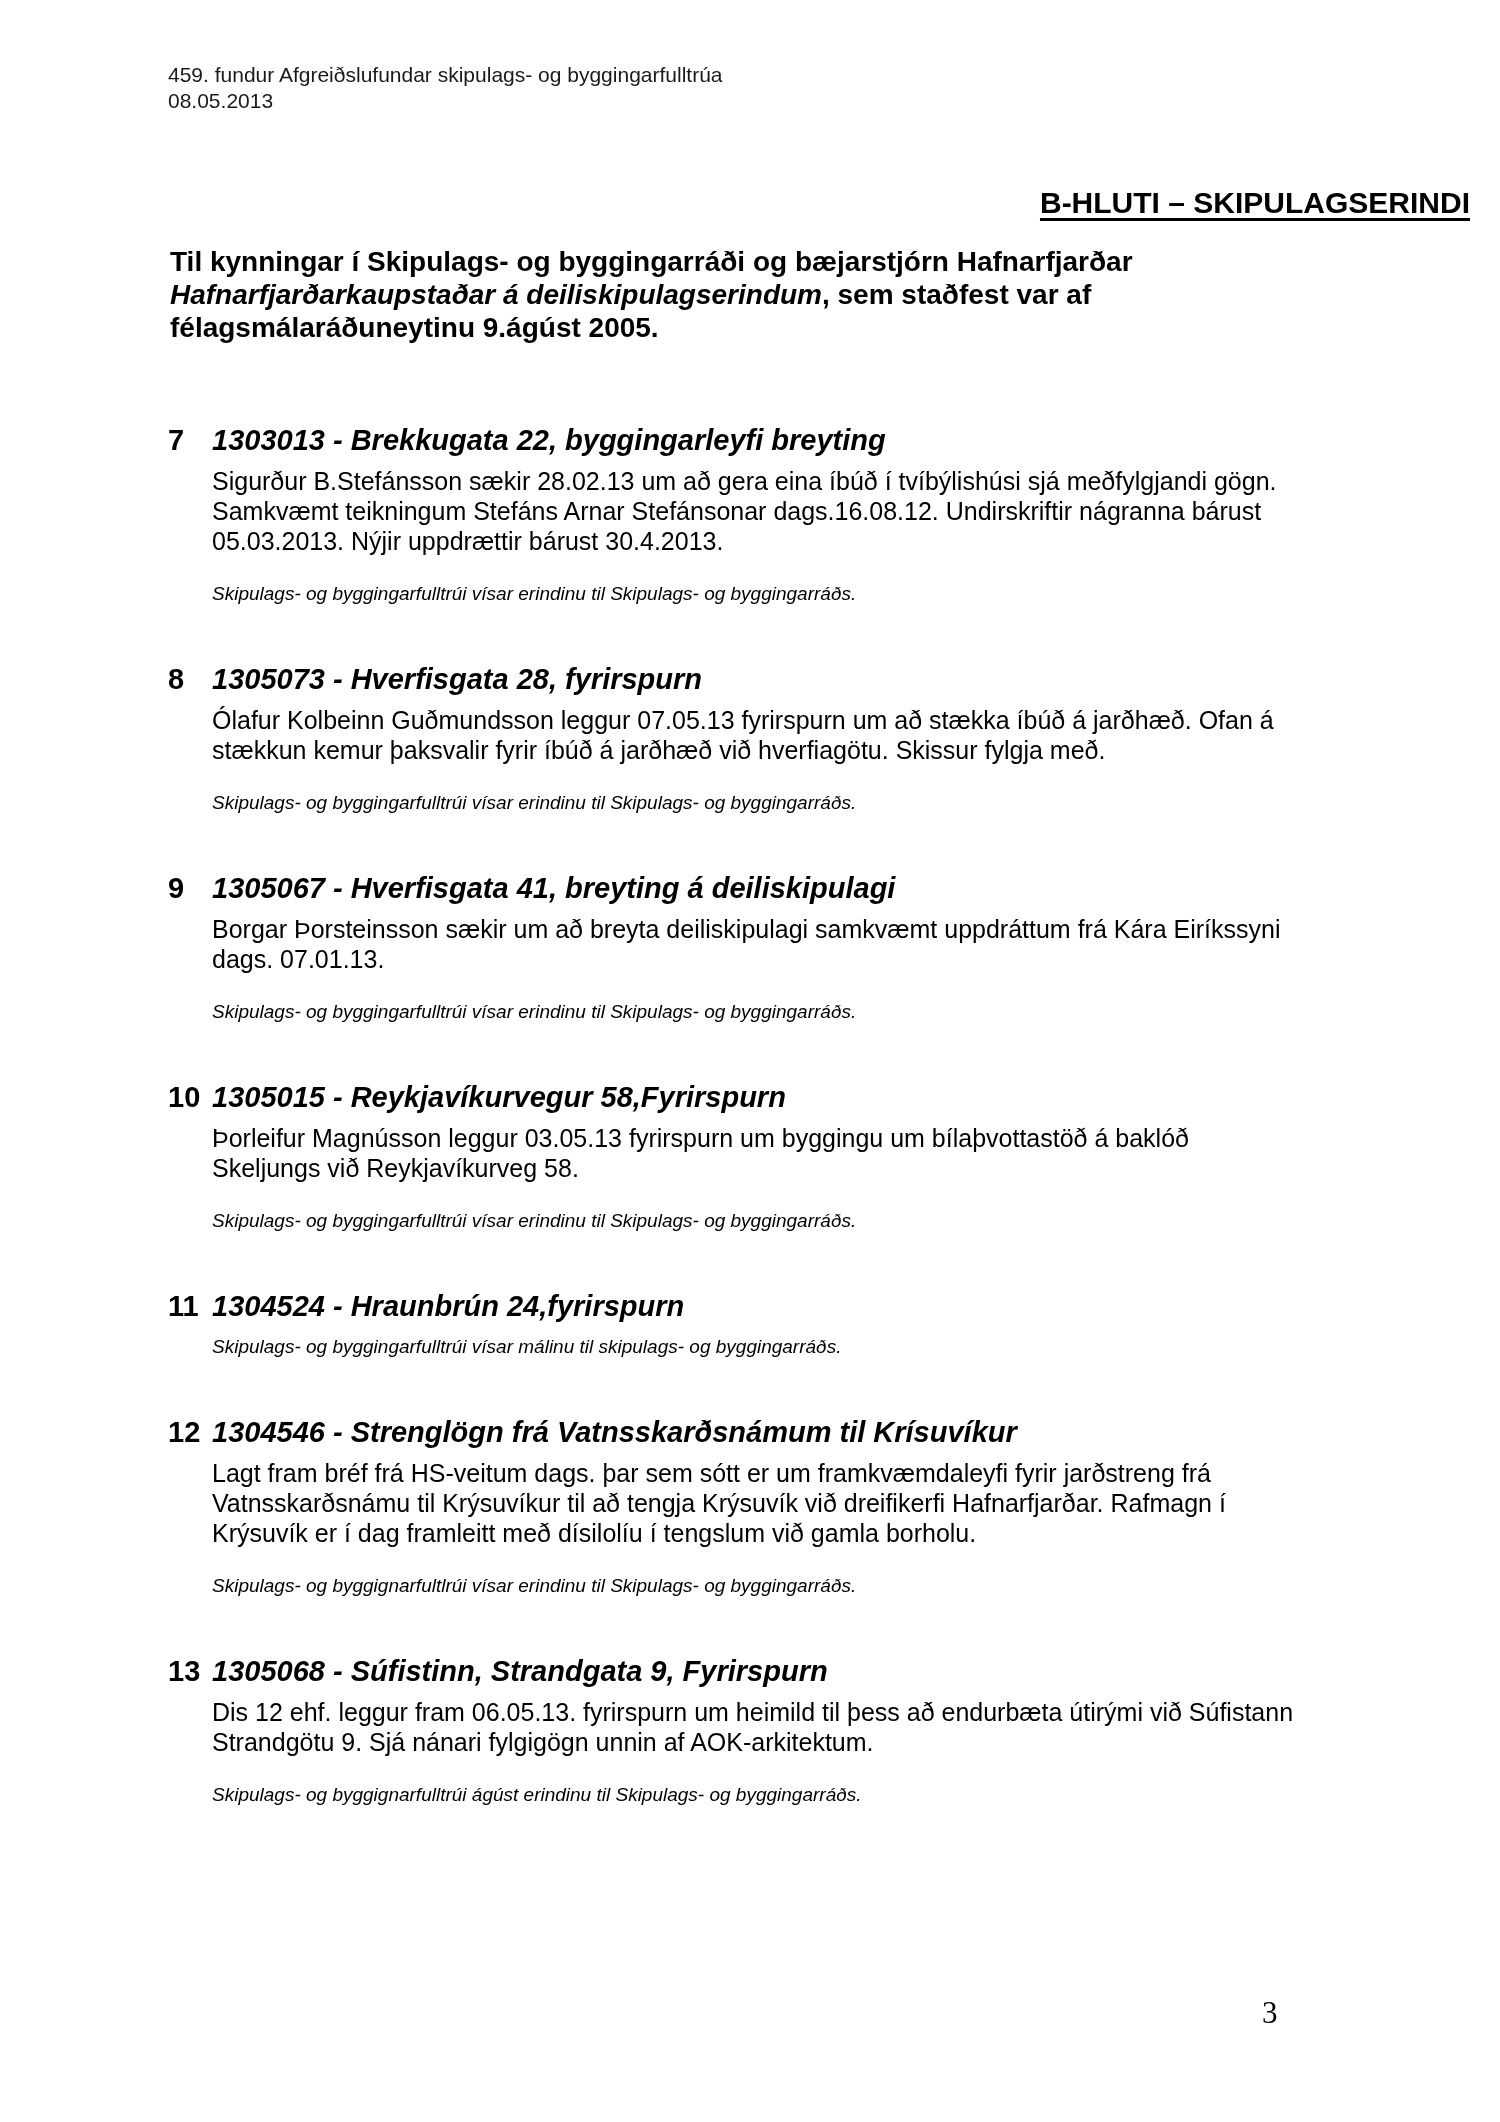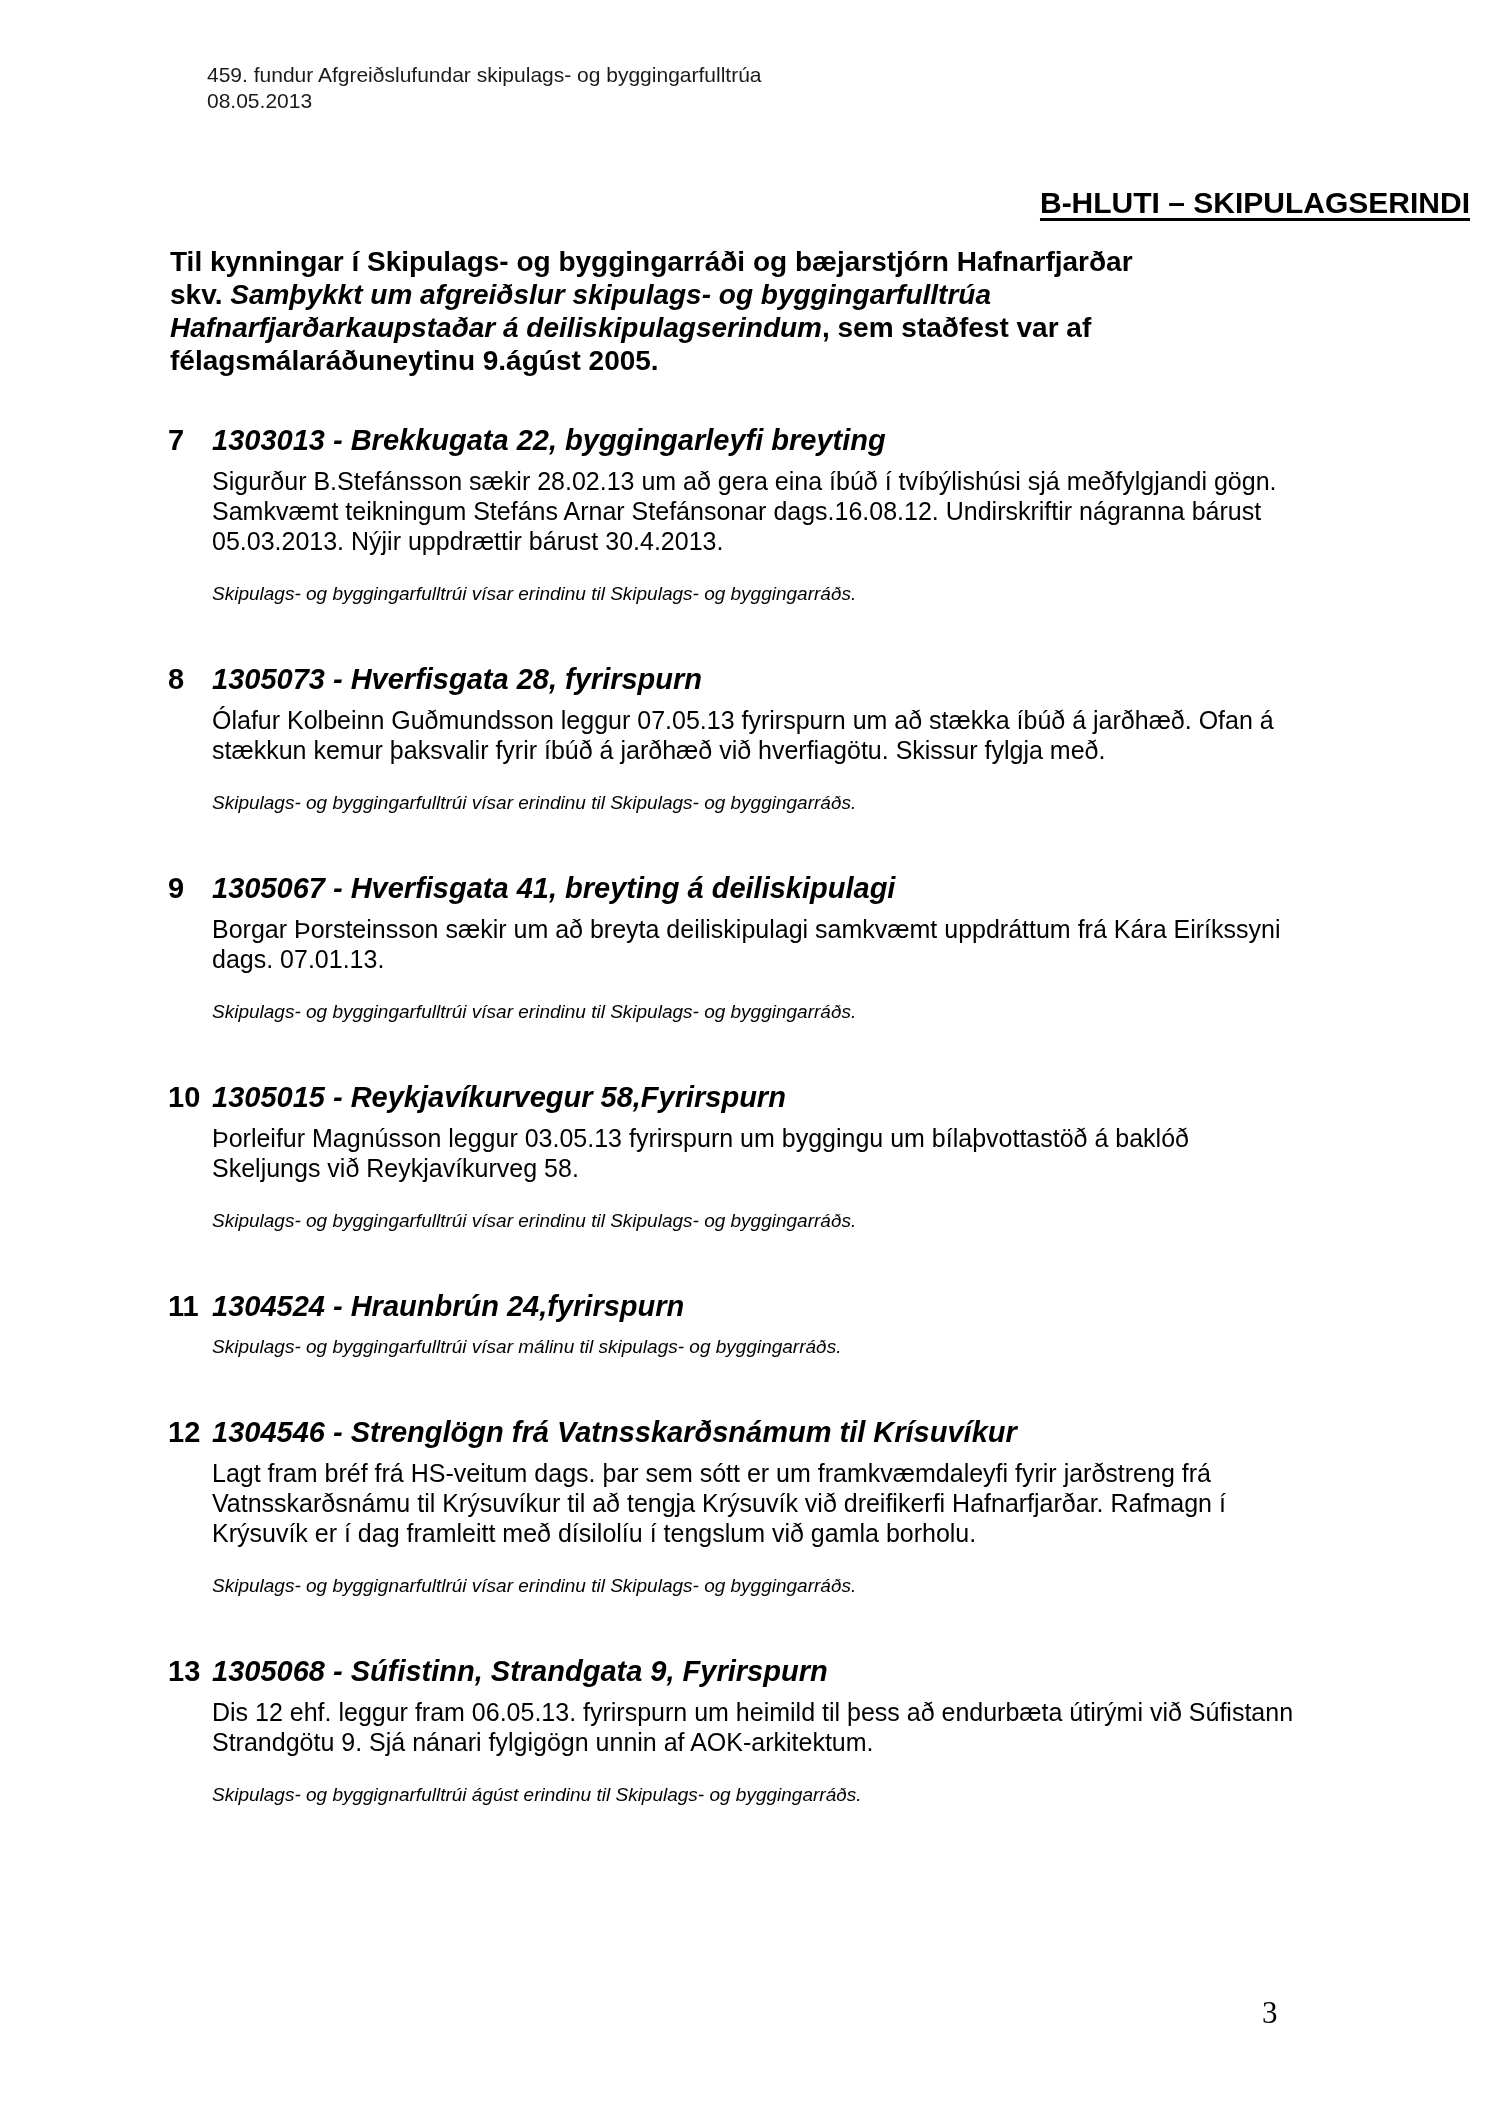--- a/index.html
+++ b/index.html
@@ -16,21 +16,20 @@
     font-family: "Liberation Sans", "DejaVu Sans", sans-serif;
     overflow: hidden;
   }
   .page-header {
     position: absolute;
     left: 168px;
     top: 62px;
     font-size: 21px;
     line-height: 26px;
     color: #1a1a1a;
-    margin-left: 39px;
   }
   .doc-title {
     position: absolute;
     left: 170px;
     top: 186px;
     width: 1300px;
     text-align: right;
     font-size: 30px;
     font-weight: bold;
   }
@@ -106,21 +105,20 @@
     <div>459. fundur Afgreiðslufundar skipulags- og byggingarfulltrúa</div>
     <div>08.05.2013</div>
   </div>
 
   <div class="doc-title">
     <span class="underline">B-HLUTI – SKIPULAGSERINDI</span>
   </div>
 
   <div class="intro">
     <div>Til kynningar í Skipulags- og byggingarráði og bæjarstjórn Hafnarfjarðar</div>
-    <div><span>skv. </span><span class="it">Samþykkt um afgreiðslur skipulags- og byggingarfulltrúa</span></div>
     <div><span class="it">Hafnarfjarðarkaupstaðar á deiliskipulagserindum</span><span>, sem staðfest var af</span></div>
     <div>félagsmálaráðuneytinu 9.ágúst 2005.</div>
   </div>
 
   <div class="items">
   <div class="item">
     <div class="item-num">7</div>
     <div class="item-content">
       <p class="item-title">1303013 - Brekkugata 22, byggingarleyfi breyting</p>
       <p class="item-body">Sigurður B.Stefánsson sækir 28.02.13 um að gera eina íbúð í tvíbýlishúsi sjá meðfylgjandi gögn. Samkvæmt teikningum Stefáns Arnar Stefánsonar dags.16.08.12. Undirskriftir nágranna bárust 05.03.2013. Nýjir uppdrættir bárust 30.4.2013.</p>

